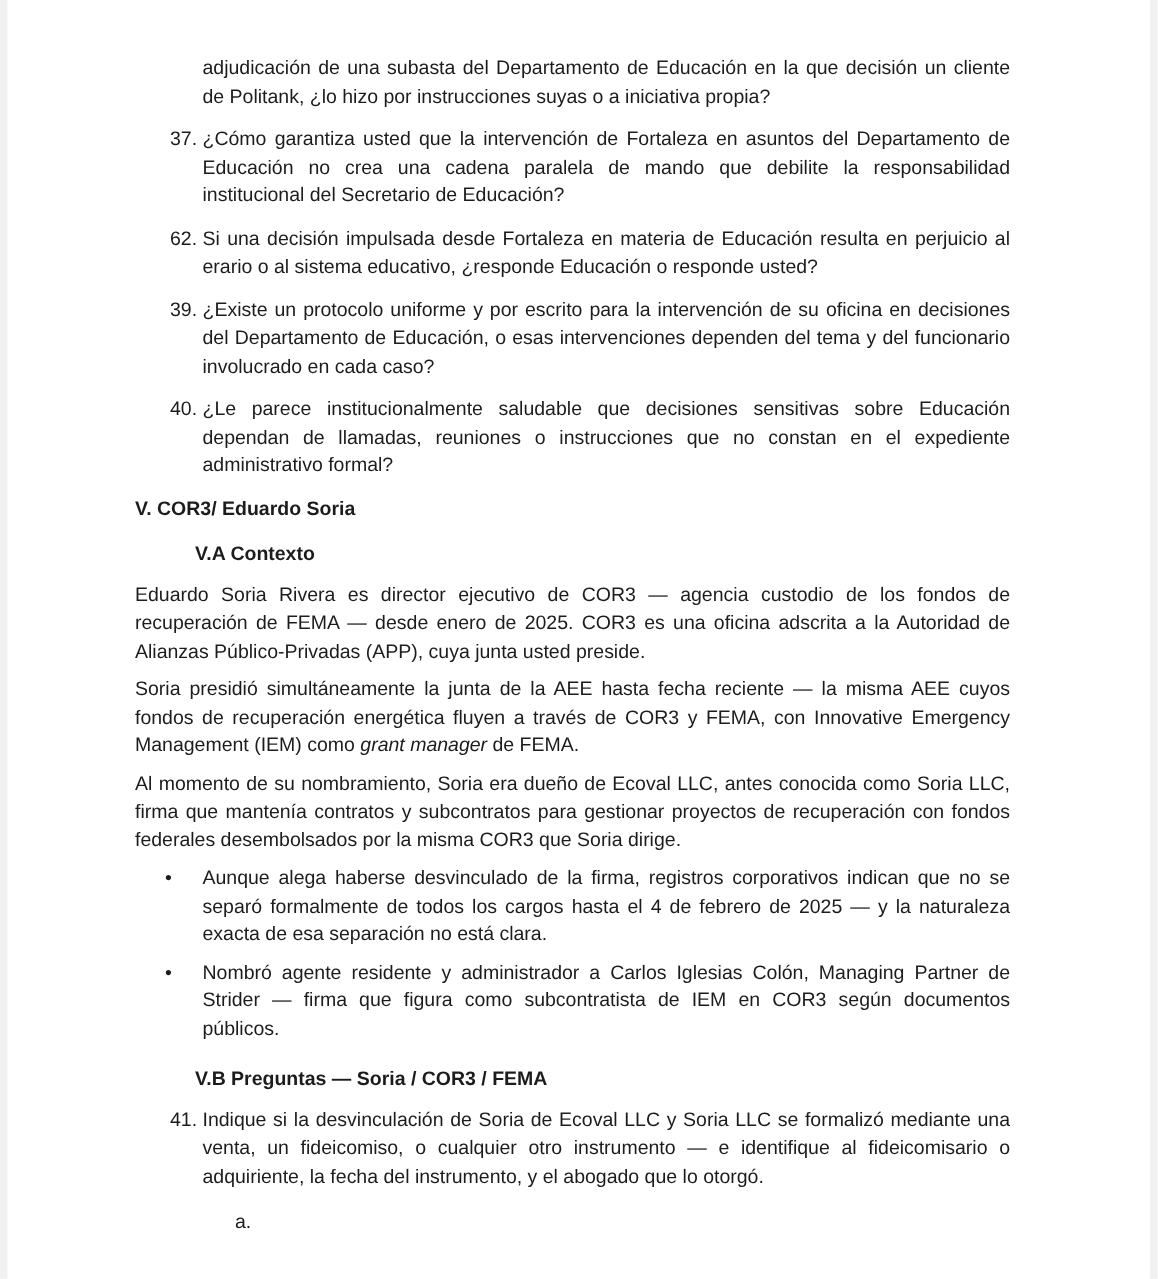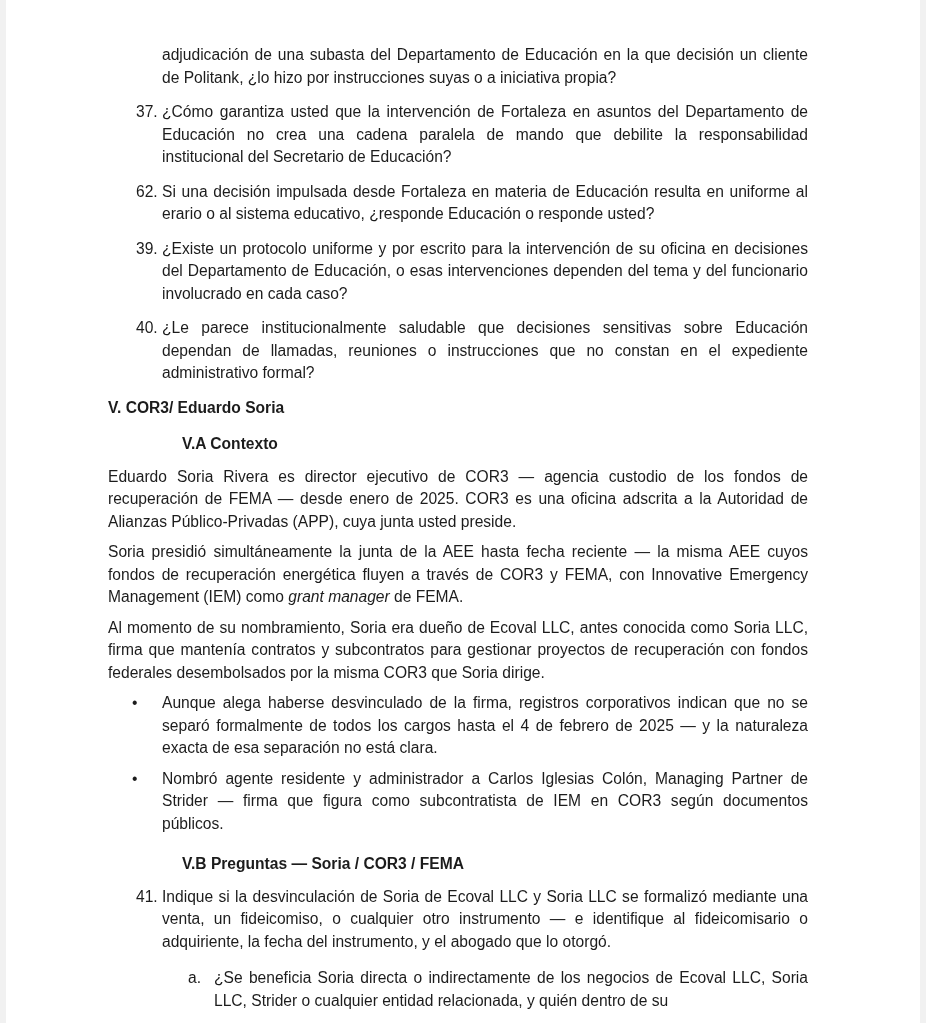--- a/index.html
+++ b/index.html
@@ -14,21 +14,21 @@
   .edge-right { position: absolute; right: 0; top: 0; width: 6px; height: 1023px; background: #f1f1f1; }
   .page {
     position: absolute; left: 108px; top: 44px; width: 700px;
     font-size: 15.6px; line-height: 22.5px;
   }
   p { margin: 0; text-align: justify; }
   .q { position: relative; padding-left: 54px; margin-bottom: 12px; text-align: justify; }
   .q .num { position: absolute; left: 28px; top: 0; }
   .q-cont { padding-left: 54px; margin-bottom: 12px; text-align: justify; }
   .h1 { font-weight: bold; margin: 6px 0 14px 0; font-size: 15.6px; }
-  .h2 { font-weight: bold; margin: 0 0 10px 74px; font-size: 15.6px; }
+  .h2 { font-weight: bold; margin: 0 0 10px 48px; font-size: 15.6px; }
   .para { margin-bottom: 8px; }
   .bullet { position: relative; padding-left: 54px; margin-bottom: 8px; text-align: justify; }
   .bullet .dot { position: absolute; left: 24px; top: 0; }
   .sub { position: relative; padding-left: 106px; margin-top: 14px; text-align: justify; }
   .sub .letter { position: absolute; left: 80px; top: 0; }
   em { font-style: italic; }
 </style>
 </head>
 <body>
 
@@ -38,21 +38,21 @@
 <div class="page">
 
   <p class="q-cont">adjudicación de una subasta del Departamento de Educación en la que decisión un cliente de Politank, ¿lo hizo por instrucciones suyas o a iniciativa propia?</p>
 
   <div class="q">
     <span class="num">37.</span>
     <span>¿Cómo garantiza usted que la intervención de Fortaleza en asuntos del Departamento de Educación no crea una cadena paralela de mando que debilite la responsabilidad institucional del Secretario de Educación?</span>
   </div>
   <div class="q">
     <span class="num">62.</span>
-    <span>Si una decisión impulsada desde Fortaleza en materia de Educación resulta en uniforme al erario o al sistema educativo, ¿responde Educación o responde usted?</span>
+    <span>Si una decisión impulsada desde Fortaleza en materia de Educación resulta en perjuicio al erario o al sistema educativo, ¿responde Educación o responde usted?</span>
   </div>
   <div class="q">
     <span class="num">39.</span>
     <span>¿Existe un protocolo uniforme y por escrito para la intervención de su oficina en decisiones del Departamento de Educación, o esas intervenciones dependen del tema y del funcionario involucrado en cada caso?</span>
   </div>
   <div class="q">
     <span class="num">40.</span>
     <span>¿Le parece institucionalmente saludable que decisiones sensitivas sobre Educación dependan de llamadas, reuniones o instrucciones que no constan en el expediente administrativo formal?</span>
   </div>
 
@@ -74,15 +74,14 @@
 
   <div class="h2">V.B Preguntas — Soria / COR3 / FEMA</div>
 
   <div class="q" style="margin-bottom:0;">
     <span class="num">41.</span>
     <span>Indique si la desvinculación de Soria de Ecoval LLC y Soria LLC se formalizó mediante una venta, un fideicomiso, o cualquier otro instrumento — e identifique al fideicomisario o adquiriente, la fecha del instrumento, y el abogado que lo otorgó.</span>
   </div>
 
   <div class="sub">
     <span class="letter">a.</span>
-    <span>¿Se beneficia Soria directa o indirectamente de los negocios de Ecoval LLC, Soria LLC, Strider o cualquier entidad relacionada, y quién dentro de su</span>
   </div>
 </div>
 
 </body></html>

